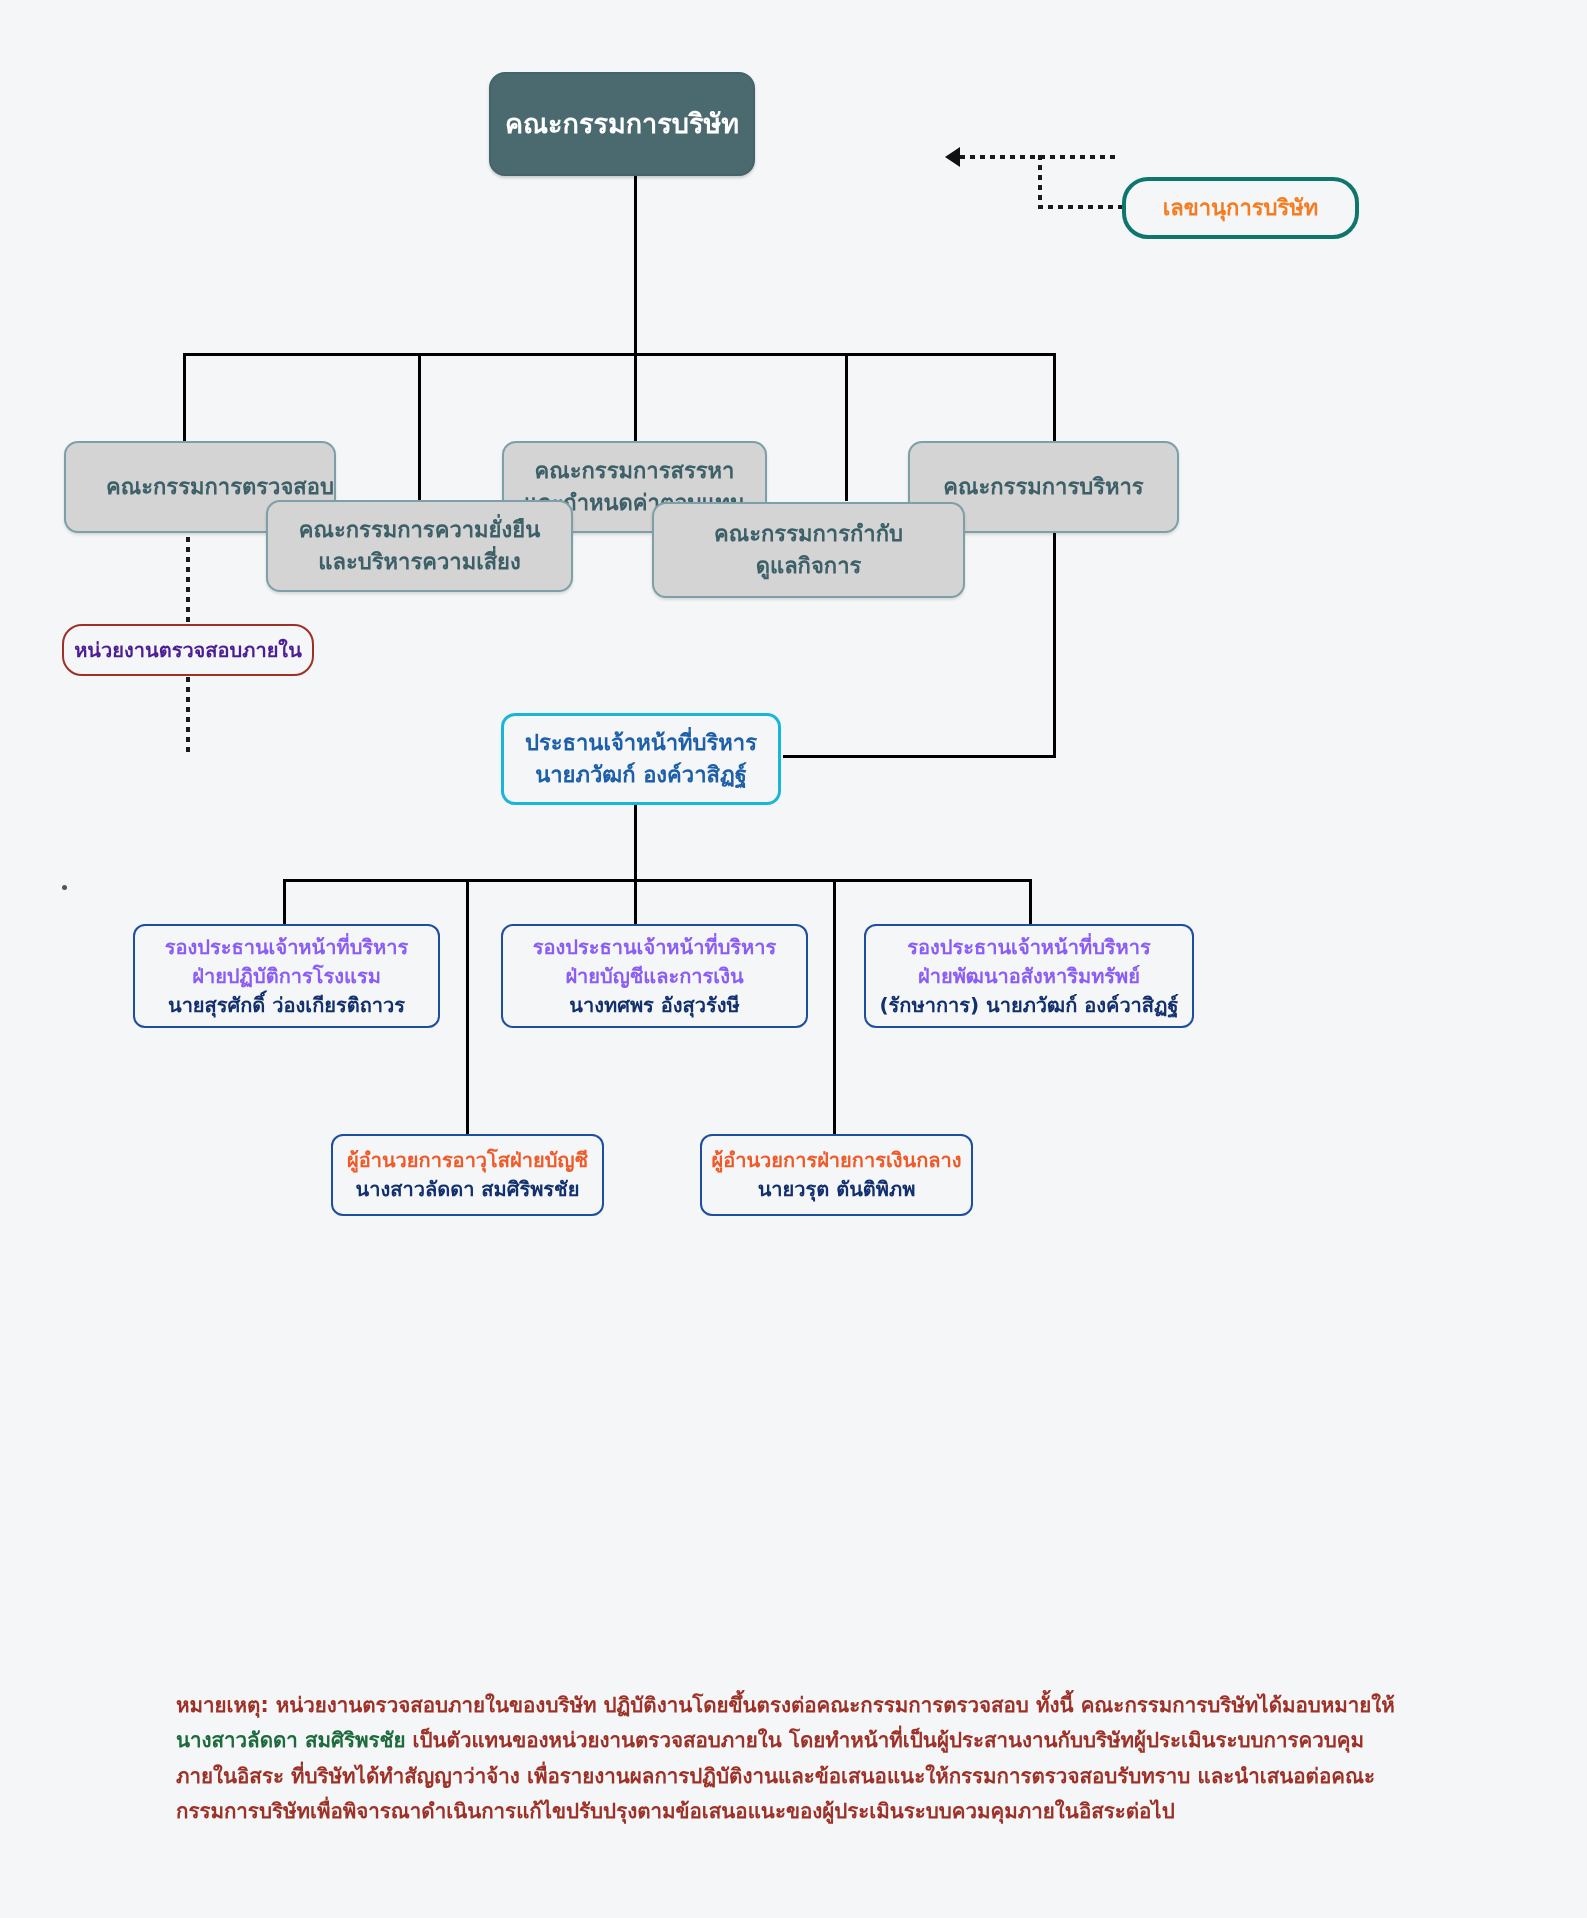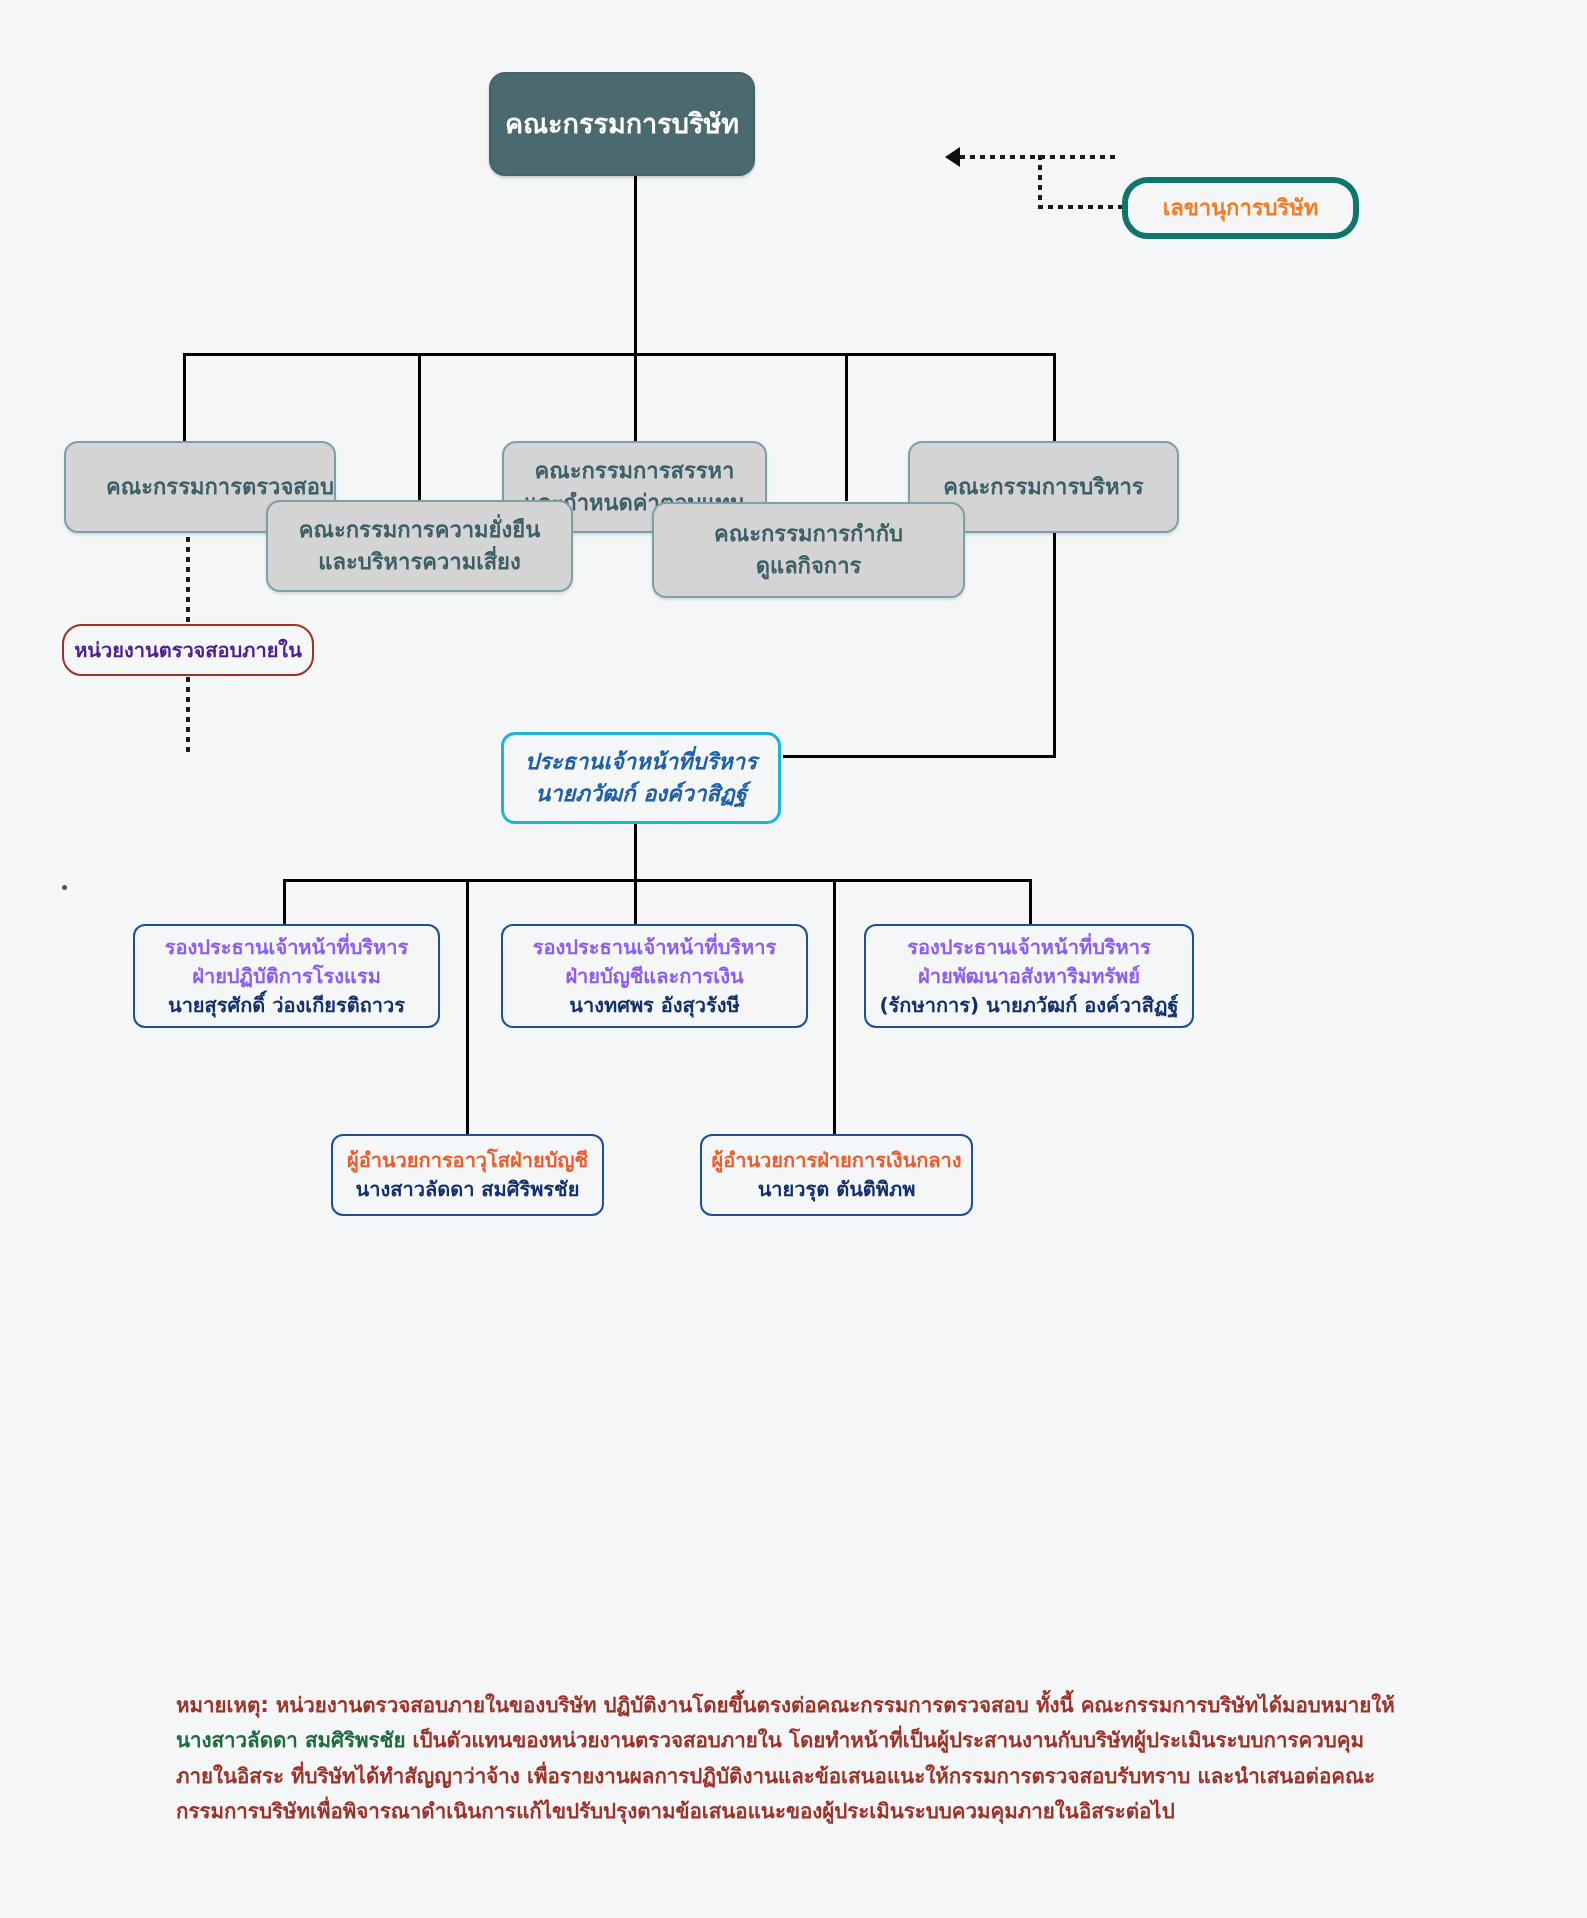--- a/index.html
+++ b/index.html
@@ -41,21 +41,21 @@
   .n-grey{
     background:#d4d4d4;
     border:2.5px solid #7da0a8;
     color:#3d6068;
     font-size:22px;
     box-shadow:0 2px 3px rgba(0,0,0,.12);
   }
   
   .n-orange{
     background:#f4f6f7;
-    border:6px solid #0f766e;
+    border:4px solid #0f766e;
     color:#f57c20;
     font-size:22px;
     border-radius:26px;
   }
   
   .n-red{
     background:#f4f6f7;
     border:2.5px solid #9e3127;
     color:#4c1d95;
     font-size:20px;
@@ -195,21 +195,21 @@
 
   <div class="node n-grey" style="left:652px;top:502px;width:313px;height:96px;">
     <span class="ln">คณะกรรมการกำกับ</span>
     <span class="ln">ดูแลกิจการ</span>
   </div>
 
   <div class="node n-red" style="left:62px;top:624px;width:252px;height:52px;">
     <span class="ln">หน่วยงานตรวจสอบภายใน</span>
   </div>
 
-  <div class="node n-cyan" style="left:501px;top:732px;width:280px;height:92px;font-style:italic;">
+  <div class="node n-cyan" style="left:501px;top:713px;width:280px;height:92px;">
     <span class="ln">ประธานเจ้าหน้าที่บริหาร</span>
     <span class="ln">นายภวัฒก์ องค์วาสิฏฐ์</span>
   </div>
 
   <div class="node n-blue" style="left:133px;top:924px;width:307px;height:104px;">
     <span class="ln hl">รองประธานเจ้าหน้าที่บริหาร</span>
     <span class="ln hl">ฝ่ายปฏิบัติการโรงแรม</span>
     <span class="ln nm">นายสุรศักดิ์ ว่องเกียรติถาวร</span>
   </div>
 

